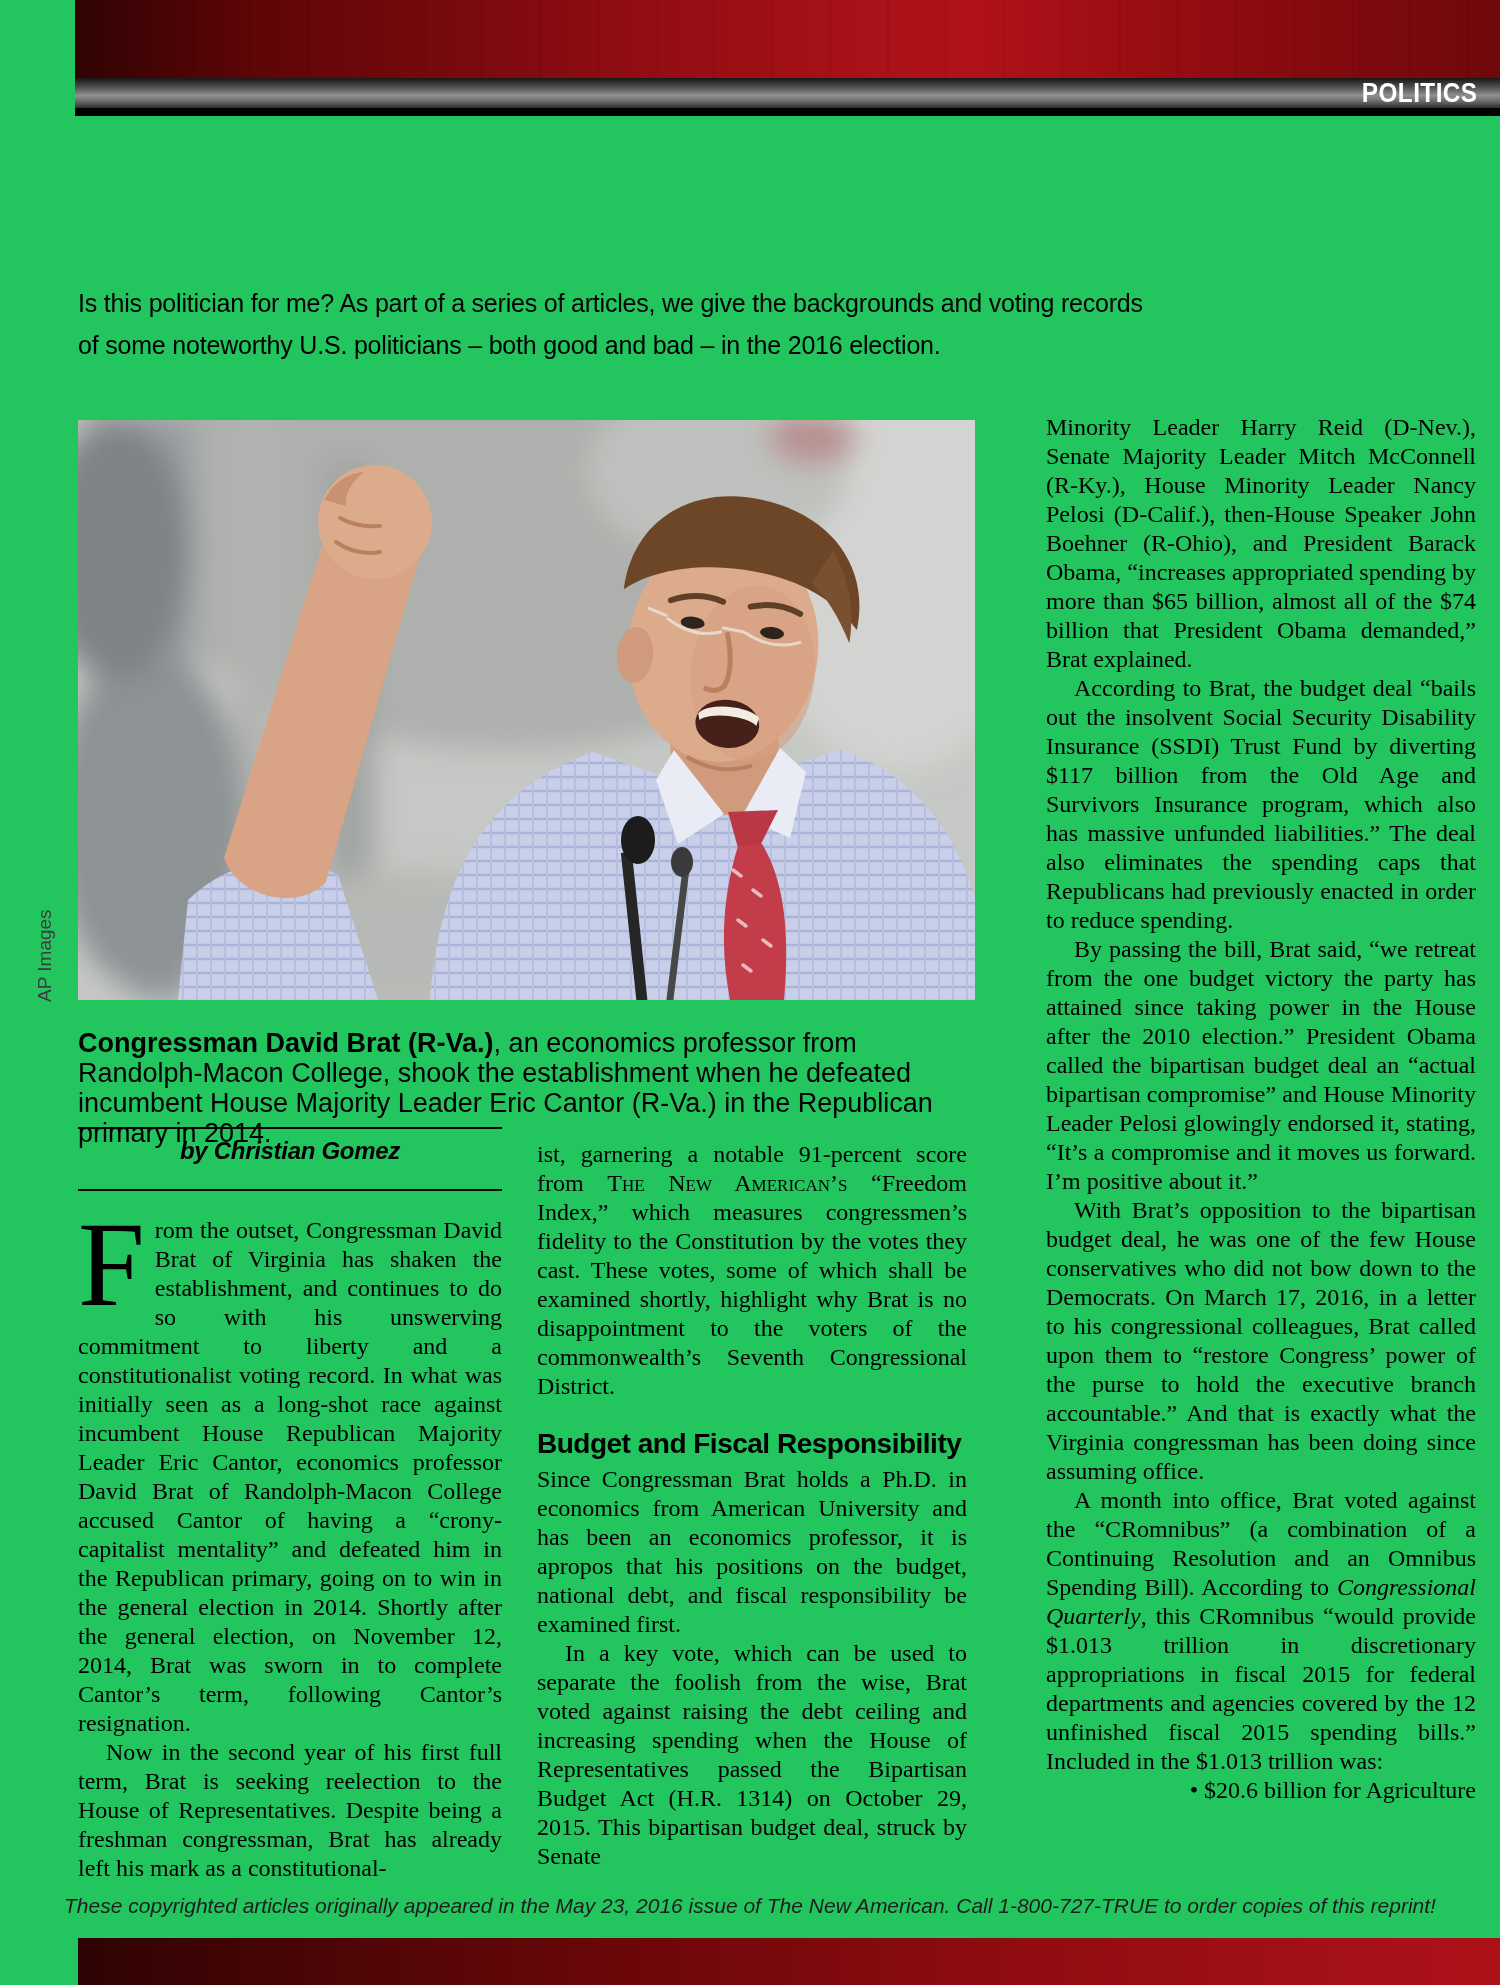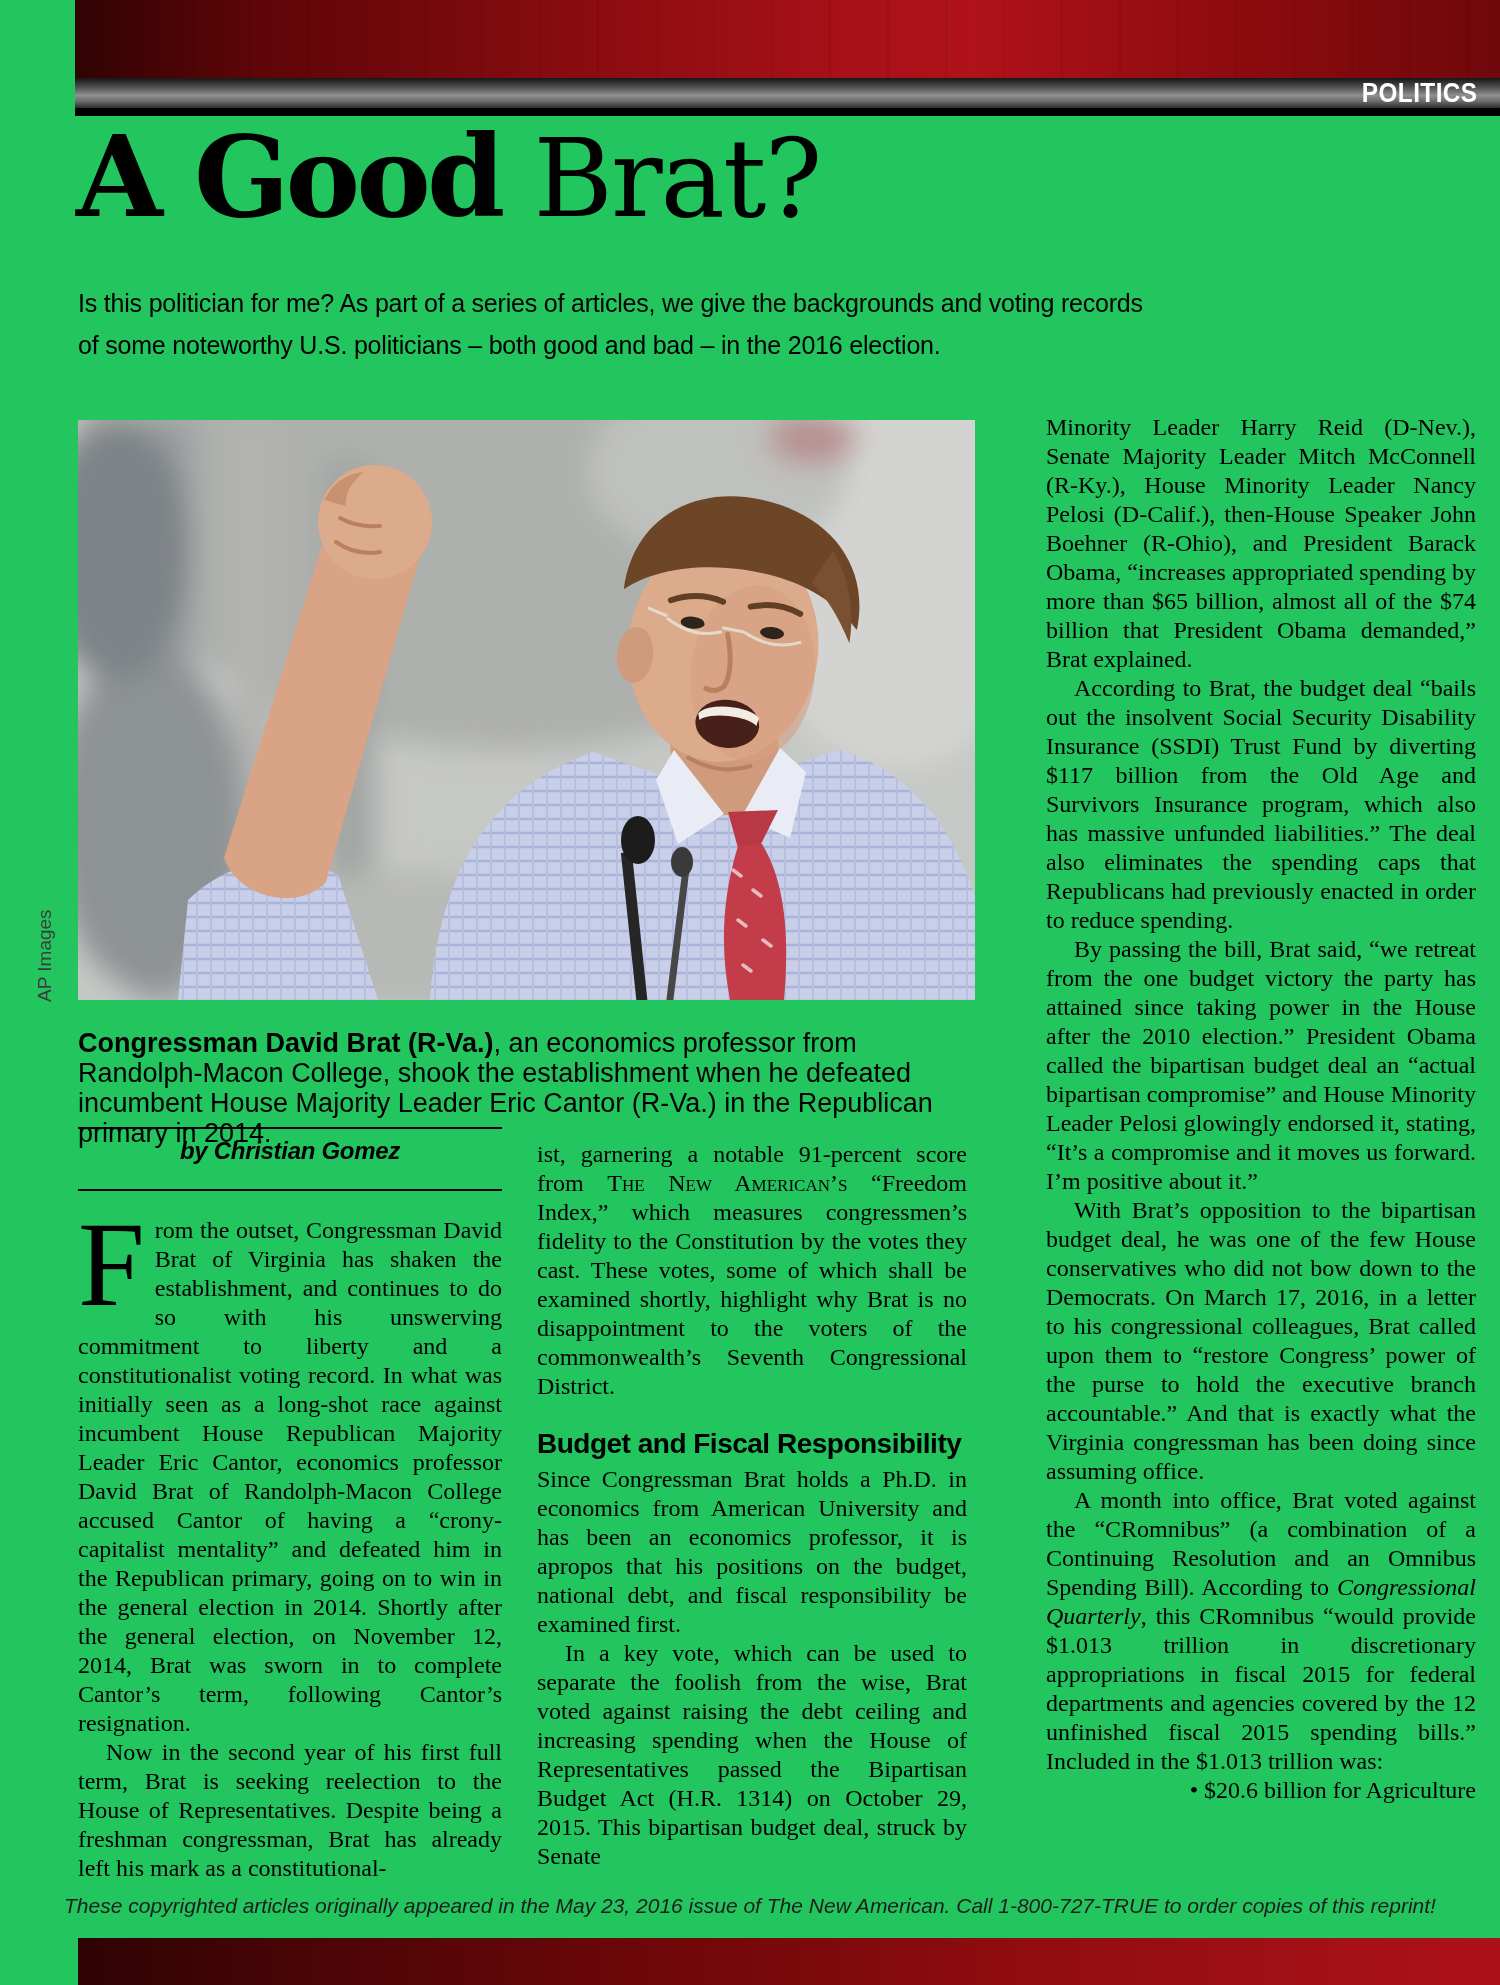--- a/index.html
+++ b/index.html
@@ -64,21 +64,20 @@
 <body>
 
 <div class="page">
 
   <div class="banner-red"></div>
   <div class="banner-gray">
     <span class="politics">POLITICS</span>
   </div>
   <div class="banner-black"></div>
 
-  <h1 class="title"><span class="title-bold">A Good</span><span class="title-light"> Brat?</span></h1>
 
   <p class="deck">Is this politician for me? As part of a series of articles, we give the backgrounds and voting records of some noteworthy U.S. politicians – both good and bad – in the 2016 election.</p>
 
   <figure class="photo">
     <svg viewBox="0 0 897 580" preserveAspectRatio="none">
       <defs>
         <filter id="blurbg" x="-20%" y="-20%" width="140%" height="140%">
             <feGaussianBlur stdDeviation="14"></feGaussianBlur>
           </filter>
         <pattern id="shirtPat" width="14" height="14" patternUnits="userSpaceOnUse">

